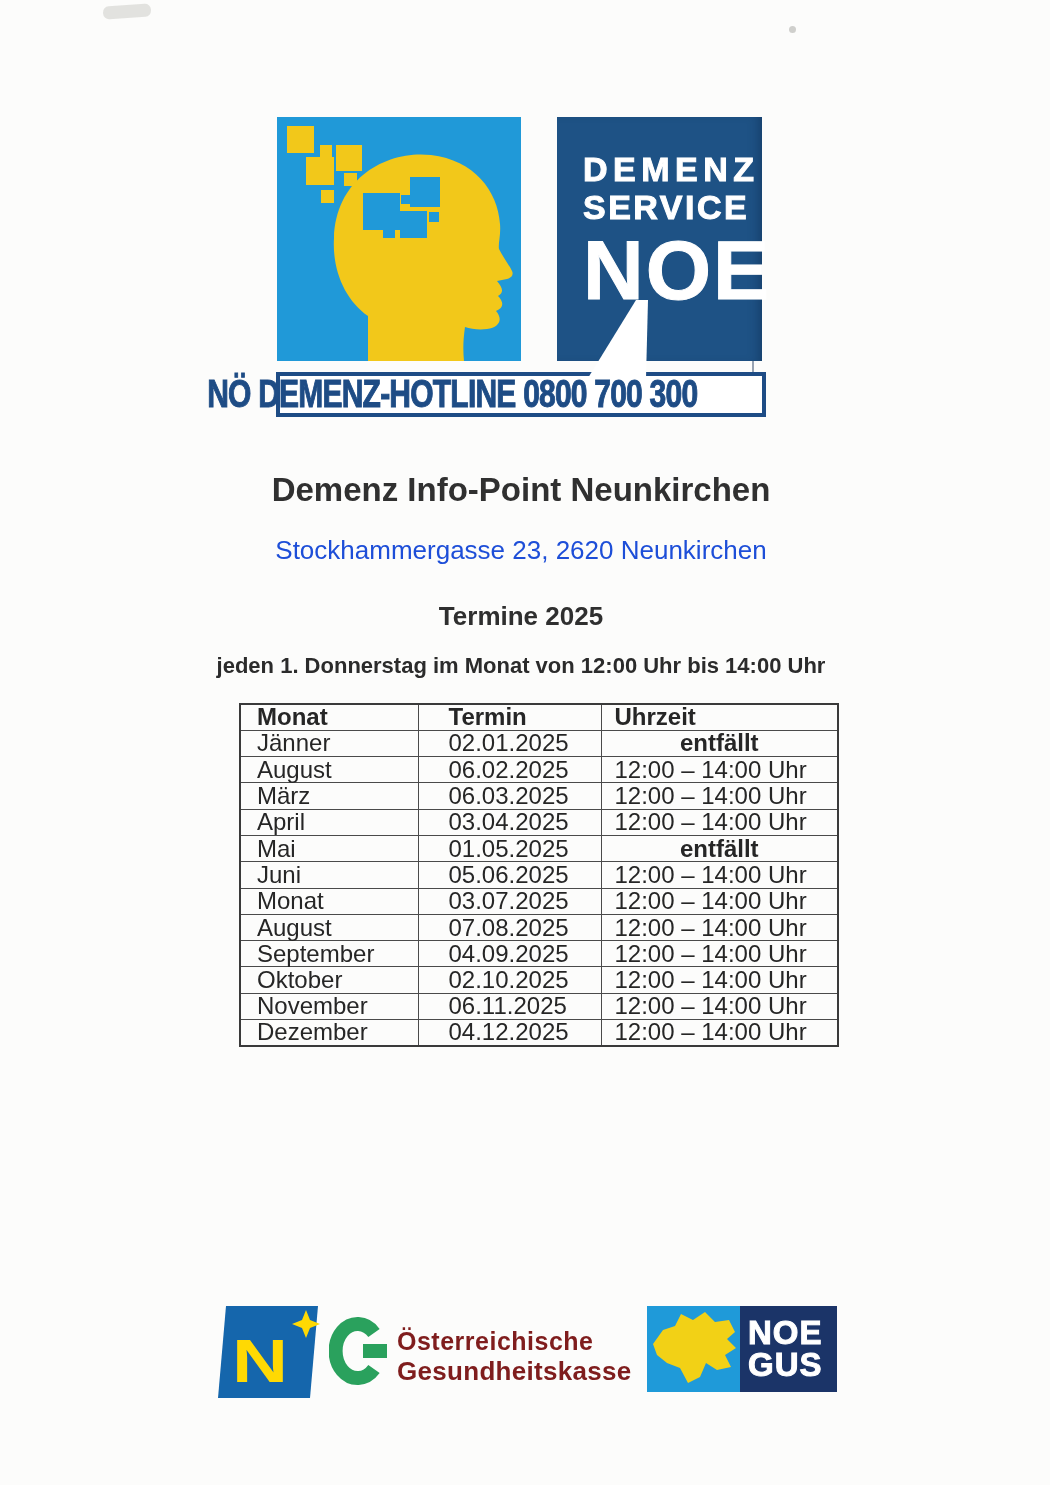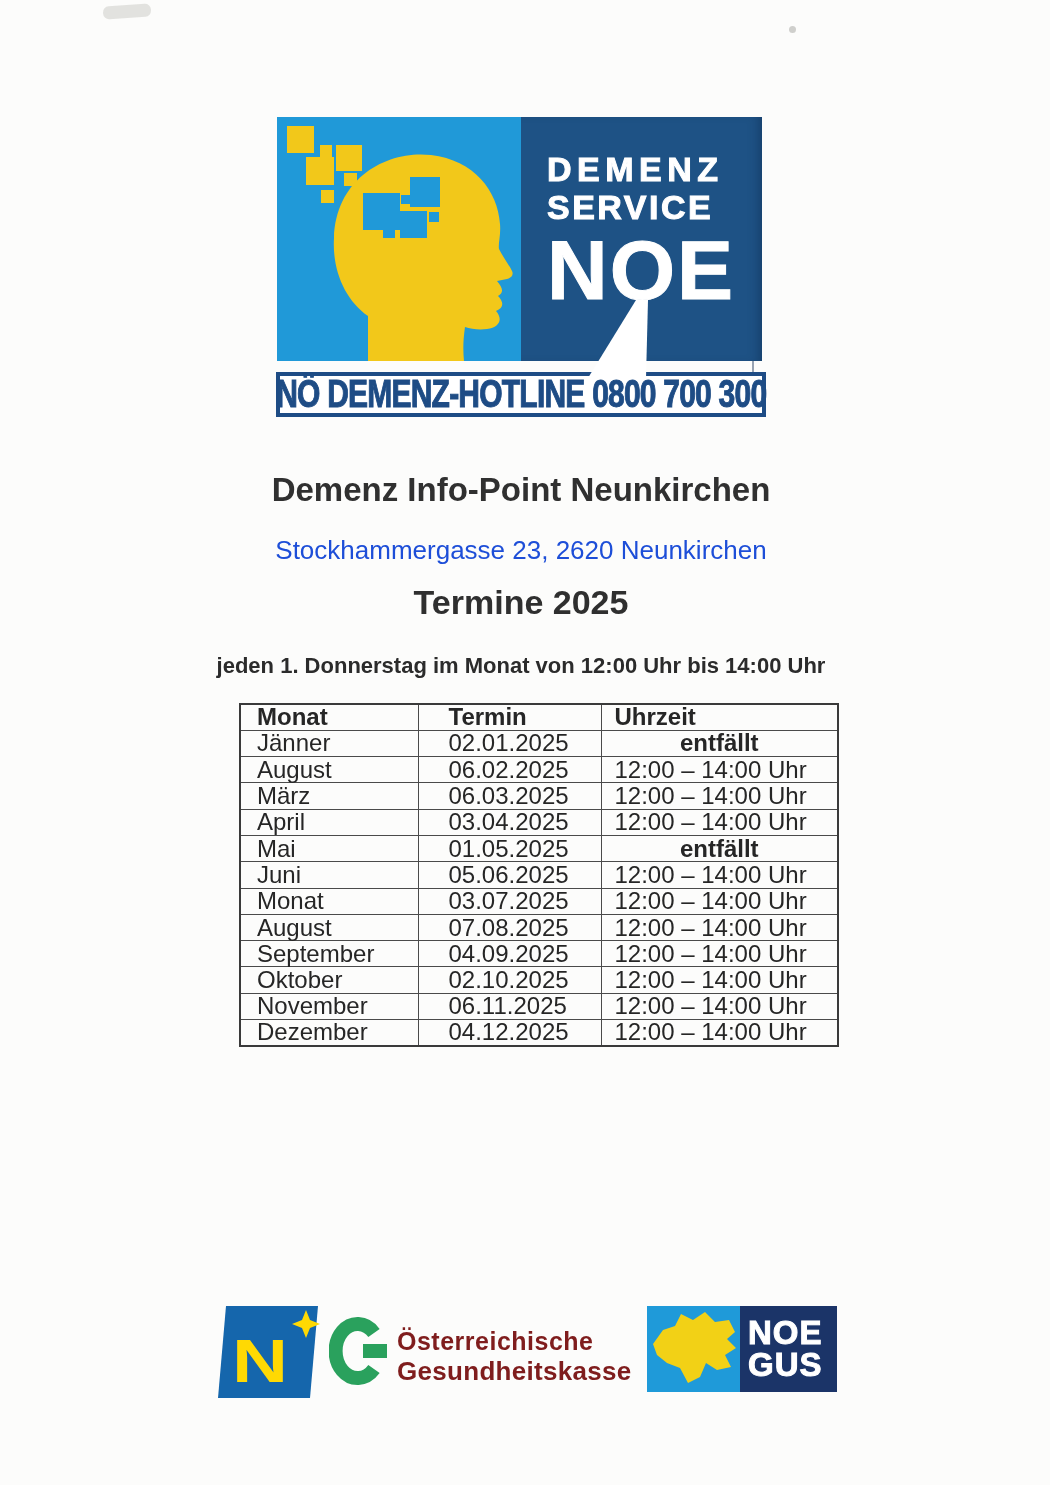--- a/index.html
+++ b/index.html
@@ -13,44 +13,44 @@
   
   .smudge { position:absolute; left:103px; top:5px; width:48px; height:13px;
     background:#d9d9d6; border-radius:6px; transform:rotate(-4deg); opacity:.75; }
   .smudge2 { position:absolute; left:789px; top:26px; width:7px; height:7px;
     background:#cfcfcc; border-radius:50%; }
   .scan-line-vert { position:absolute; left:752px; top:360px; width:2px; height:13px;
     background:#97a2b2; }
 
   
   .logo-box { position:absolute; left:277px; top:117px; width:485px; height:288px;
-    display:flex; overflow:visible; }
+    display:flex; overflow:visible;gap:36px; }
   .logo-left { width:244px; height:244px; background:#2099d8; position:relative; }
   .logo-left svg { display:block; }
   .logo-right { width:241px; height:244px; background:#1e5285; position:relative;
     box-shadow: inset -9px 0 12px -7px rgba(5,20,45,.35); }
   .logo-right .bl { position:absolute; left:26px; color:#ffffff; font-weight:bold;
     white-space:nowrap; line-height:1; -webkit-text-stroke:1px #ffffff; }
   .bl1 { top:35px;  font-size:34px; letter-spacing:5.5px; }
   .bl2 { top:73px;  font-size:34px; letter-spacing:2.5px; }
   .bl3 { top:111px; font-size:84px; letter-spacing:2px; -webkit-text-stroke:2.5px #ffffff; }
   .bubble-tail { position:absolute; left:311px; top:183px; width:62px; height:78px; z-index:3; }
 
   .hotline { position:absolute; left:276px; top:372px; width:490px; height:45px;
     background:#ffffff; border:4px solid #1e4c85; display:flex; align-items:center;
-    justify-content:center; overflow:visible; }
+    justify-content:flex-end; overflow:visible; }
   .hotline span { color:#1e4c85; font-weight:bold; font-size:38px; white-space:nowrap;
     letter-spacing:-1px; transform:scaleX(0.79); -webkit-text-stroke:1px #1e4c85; }
 
   
   .centered { position:absolute; left:0; width:1042px; text-align:center; white-space:nowrap; }
   .title-1 { top:440px; font-size:33px; font-weight:bold; color:#303030;margin-top:31px; }
   .title-2 { top:479px; font-size:33px; font-weight:bold; color:#303030; }
   .address { top:520px; font-size:26px; color:#1d4ed8;margin-top:15px; }
-  .section-title { top:583px; font-size:34px; font-weight:bold; color:#2f2f2f; }
+  .section-title { top:601px; font-size:26px; font-weight:bold; color:#2f2f2f; }
   .intro { top:653px; font-size:22px; font-weight:bold; color:#2b2b2b; }
 
   
   table.termine { position:absolute; left:223px; top:703px; width:598px;
     border-collapse:collapse; table-layout:fixed; border:2.5px solid #3a3a3a;margin-left:16px; }
   .termine th, .termine td { border:1.6px solid #4a4a4a; height:26.3px; padding:0 0 0 16px;
     font-size:24px; color:#262626; text-align:left; white-space:nowrap; line-height:1; }
   .termine th { font-weight:bold; }
   .termine th:nth-child(2), .termine td:nth-child(2) { padding-left:30px; }
   .termine th:nth-child(3), .termine td:nth-child(3) { padding-left:13px; }

